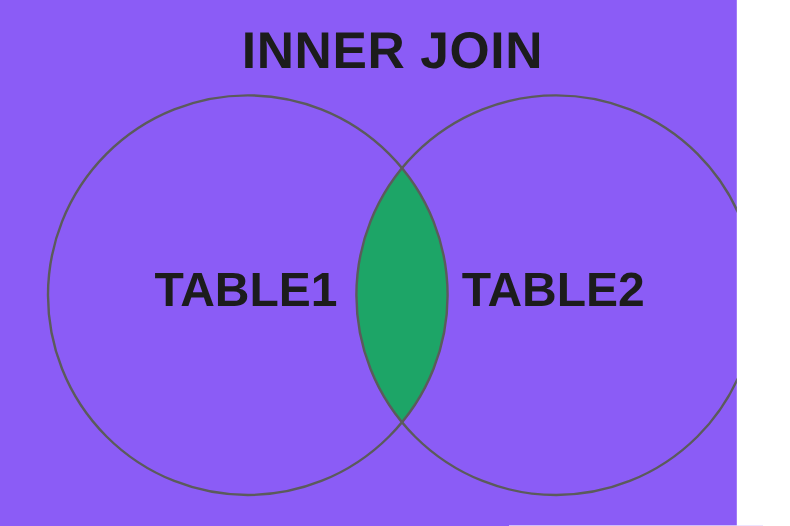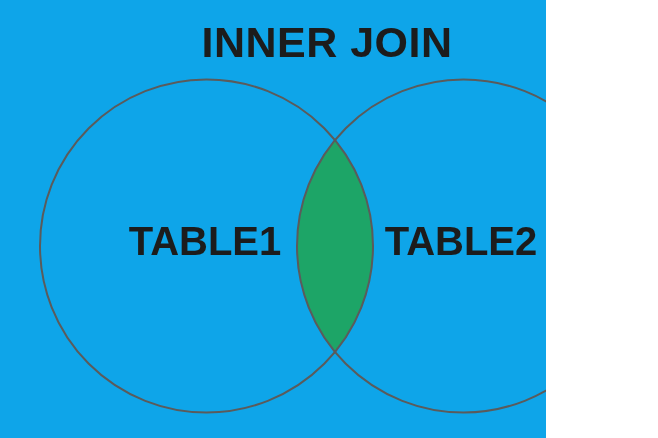--- a/index.html
+++ b/index.html
@@ -2,23 +2,23 @@
 <html><head>
 <meta charset="utf-8">
 <style>
   html, body {
     margin: 0;
     padding: 0;
     background: #ffffff;
   }
   .canvas {
     position: relative;
-    width: 546px;
+    width: 614px;
     height: 438px;
-    background: #0ea5e9;
+    background: #8b5cf6;
     overflow: hidden;
     font-family: "Liberation Sans", sans-serif;
   }
   svg { display: block; }
   .venn-title {
     font-family: "Liberation Sans", sans-serif;
     font-size: 43px;
     font-weight: bold;
     letter-spacing: 0.5px;
   }

